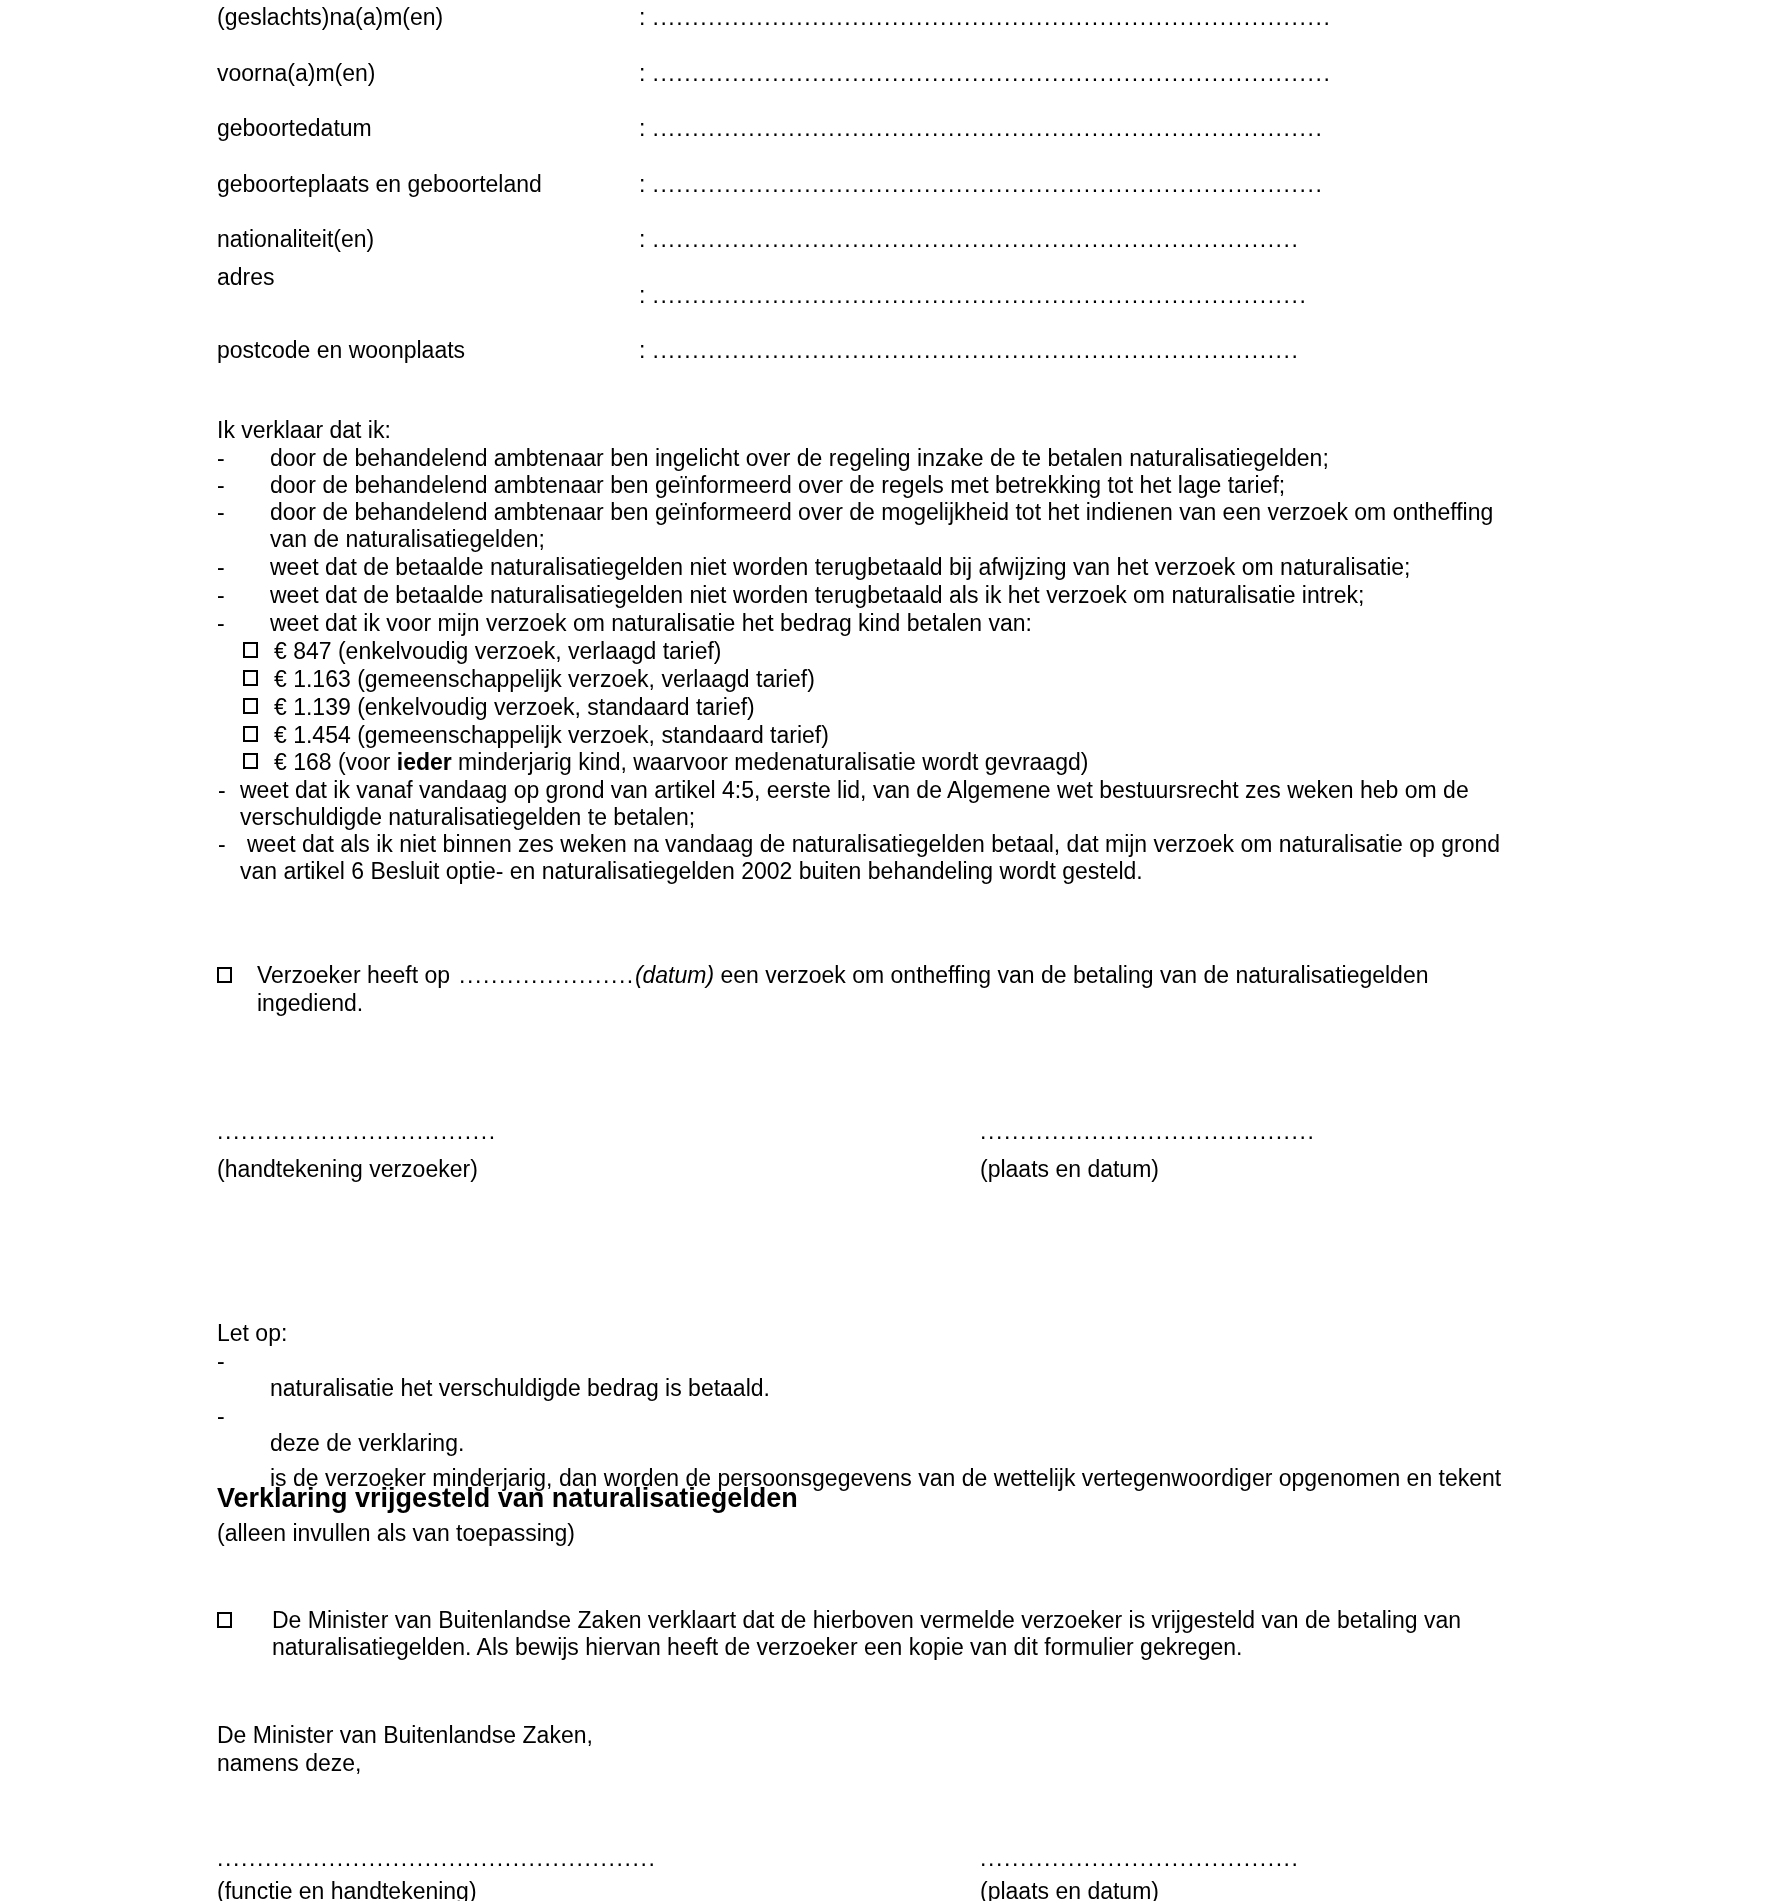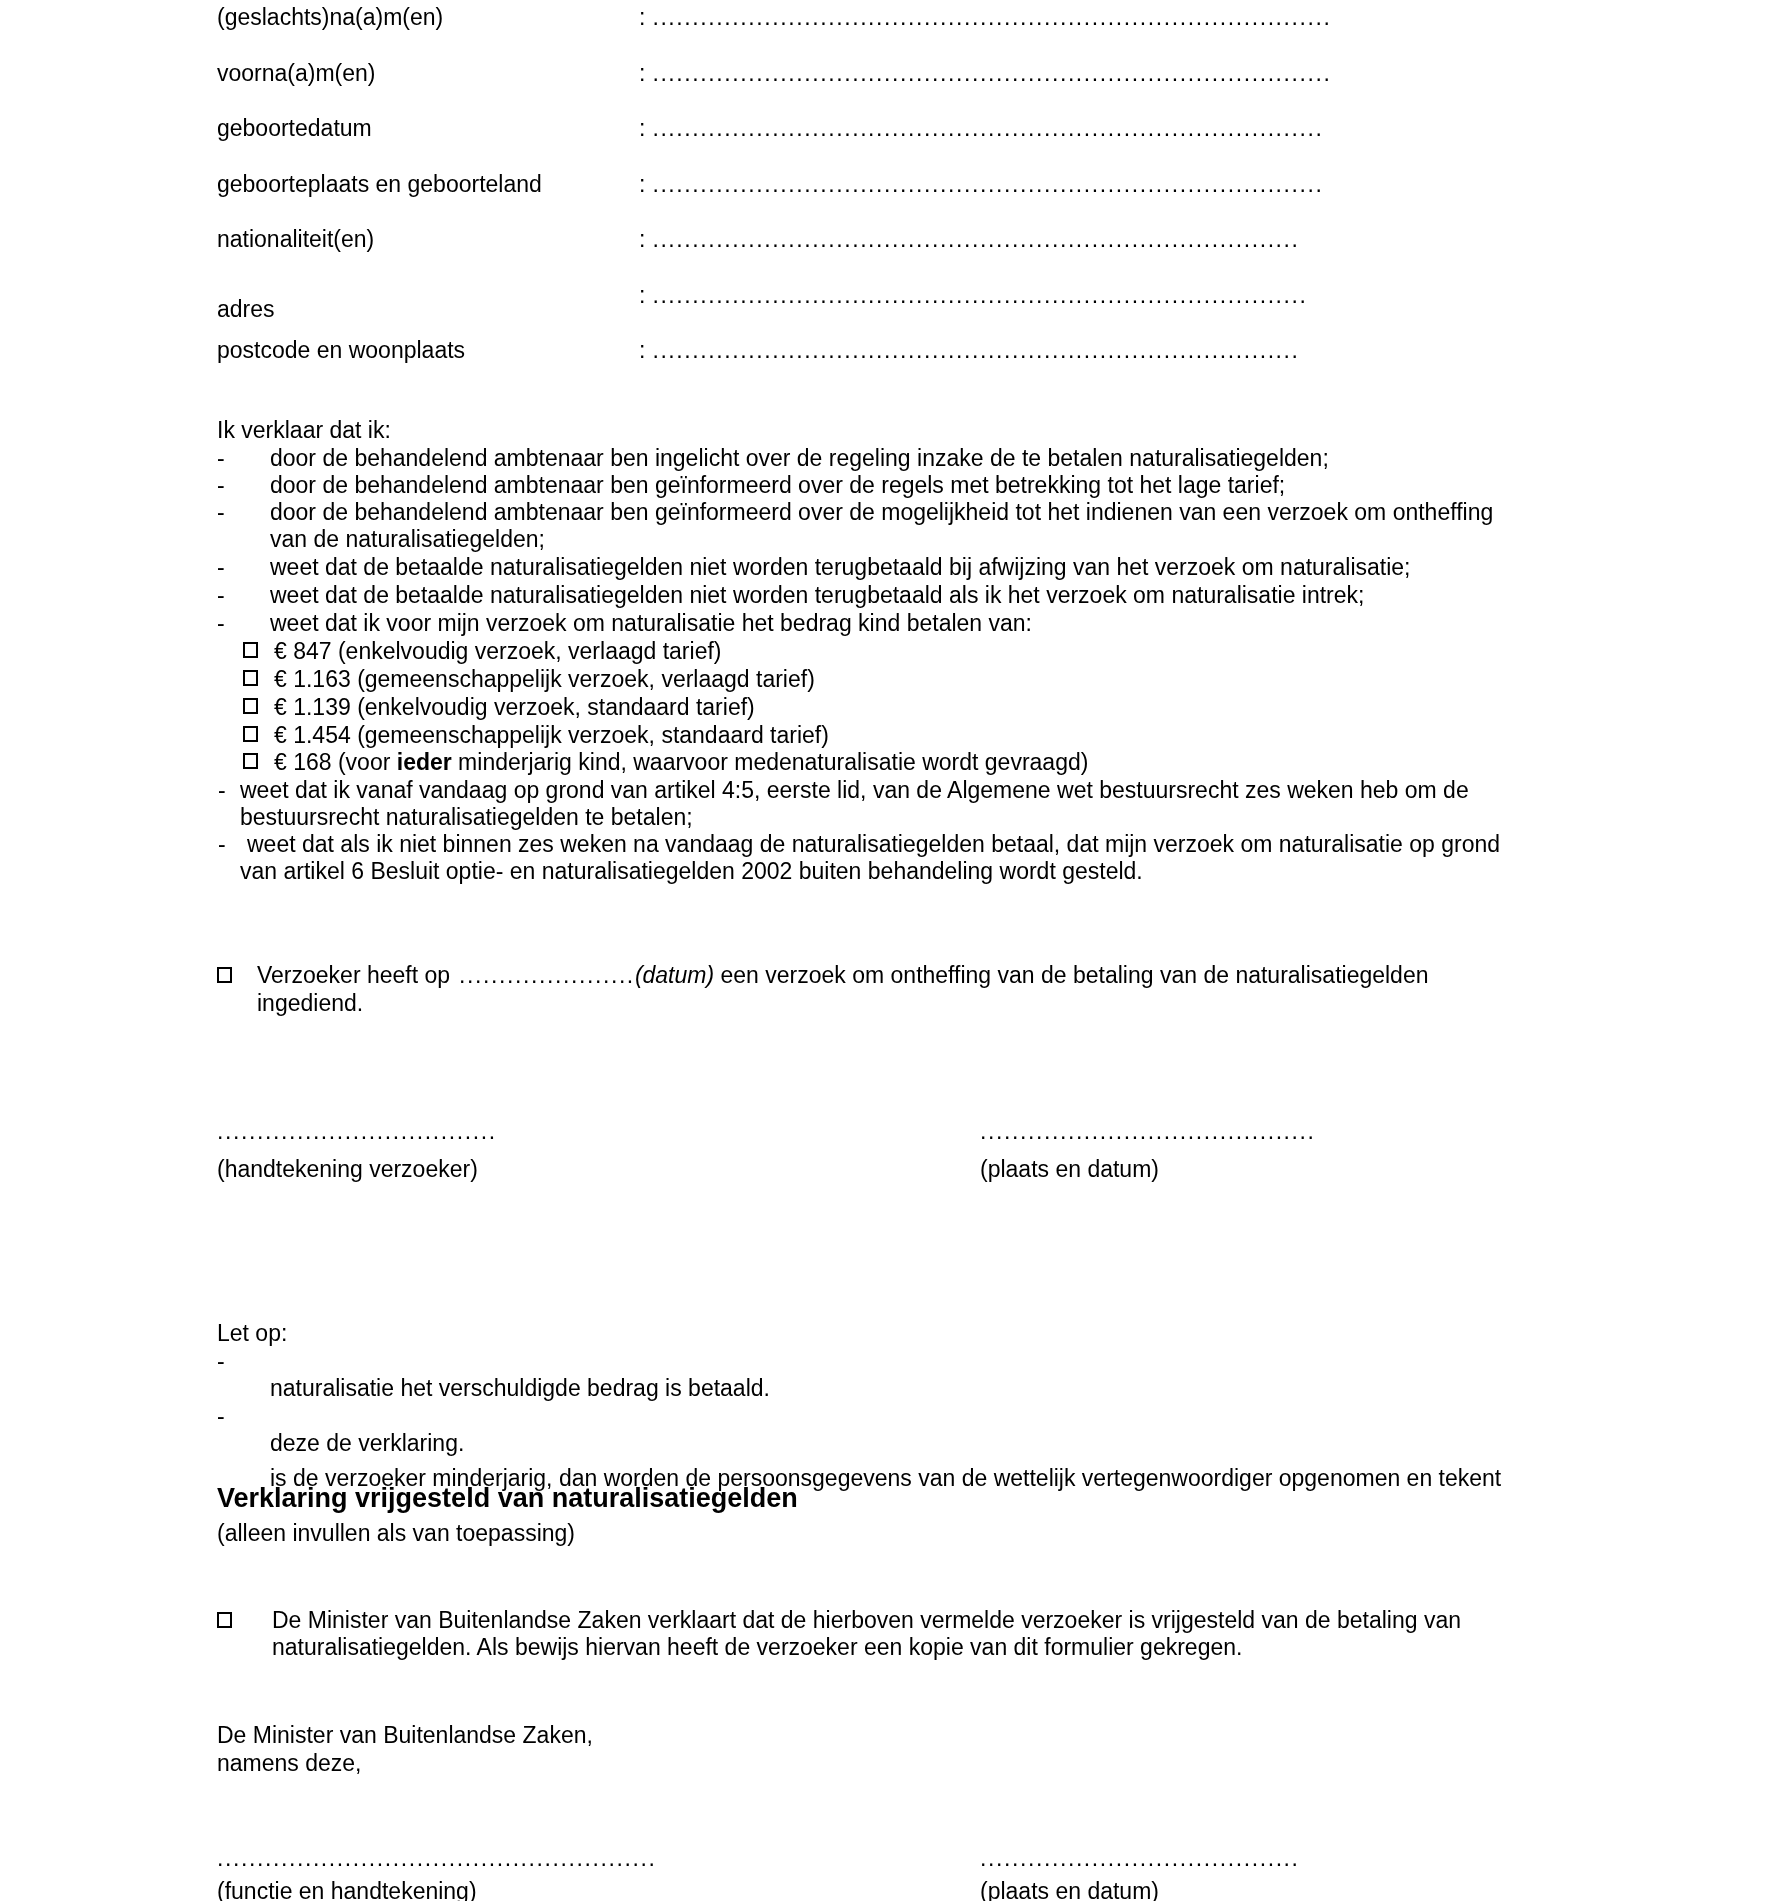--- a/index.html
+++ b/index.html
@@ -32,21 +32,21 @@
 
   <div class="abs" style="left:217px;top:115px">geboortedatum</div>
   <div class="abs" style="left:639px;top:115px"><span class="colon">:</span><span class="dots">....................................................................................</span></div>
 
   <div class="abs" style="left:217px;top:171px">geboorteplaats en geboorteland</div>
   <div class="abs" style="left:639px;top:171px"><span class="colon">:</span><span class="dots">....................................................................................</span></div>
 
   <div class="abs" style="left:217px;top:226px">nationaliteit(en)</div>
   <div class="abs" style="left:639px;top:226px"><span class="colon">:</span><span class="dots">.................................................................................</span></div>
 
-  <div class="abs" style="left:217px;top:296px">adres</div>
+  <div class="abs" style="left:217px;top:264px">adres</div>
   <div class="abs" style="left:639px;top:282px"><span class="colon">:</span><span class="dots">..................................................................................</span></div>
 
   <div class="abs" style="left:217px;top:337px">postcode en woonplaats</div>
   <div class="abs" style="left:639px;top:337px"><span class="colon">:</span><span class="dots">.................................................................................</span></div>
 
   <div class="abs" style="left:217px;top:417px">Ik verklaar dat ik:</div>
 
   <div class="abs" style="left:217px;top:445px">-</div>
   <div class="abs" style="left:270px;top:445px">door de behandelend ambtenaar ben ingelicht over de regeling inzake de te betalen naturalisatiegelden;</div>
 
@@ -76,21 +76,21 @@
   <div class="abs" style="left:274px;top:694px"><span>€ 1.139 (enkelvoudig verzoek, standaard tarief)</span><span class="b"></span><span></span></div>
 
   <div class="abs" style="left:243px;top:726px"><span class="cbx"></span></div>
   <div class="abs" style="left:274px;top:722px"><span>€ 1.454 (gemeenschappelijk verzoek, standaard tarief)</span><span class="b"></span><span></span></div>
 
   <div class="abs" style="left:243px;top:753px"><span class="cbx"></span></div>
   <div class="abs" style="left:274px;top:749px"><span>€ 168 (voor </span><span class="b">ieder</span><span> minderjarig kind, waarvoor medenaturalisatie wordt gevraagd)</span></div>
 
   <div class="abs" style="left:218px;top:777px">-</div>
   <div class="abs" style="left:240px;top:777px">weet dat ik vanaf vandaag op grond van artikel 4:5, eerste lid, van de Algemene wet bestuursrecht zes weken heb om de</div>
-  <div class="abs" style="left:240px;top:804px">bestuursrecht naturalisatiegelden te betalen;</div>
+  <div class="abs" style="left:240px;top:804px">verschuldigde naturalisatiegelden te betalen;</div>
 
   <div class="abs" style="left:218px;top:831px">-</div>
   <div class="abs" style="left:247px;top:831px">weet dat als ik niet binnen zes weken na vandaag de naturalisatiegelden betaal, dat mijn verzoek om naturalisatie op grond</div>
   <div class="abs" style="left:240px;top:858px">van artikel 6 Besluit optie- en naturalisatiegelden 2002 buiten behandeling wordt gesteld.</div>
 
   <div class="abs" style="left:217px;top:967px"><span class="cbx"></span></div>
   <div class="abs" style="left:257px;top:962px"><span>Verzoeker heeft op</span><span class="dots" style="margin-left:9px">......................</span><span class="i">(datum)</span><span> een verzoek om ontheffing van de betaling van de naturalisatiegelden</span></div>
   <div class="abs" style="left:257px;top:990px">ingediend.</div>
 
   <div class="abs dots" style="left:217px;top:1118px">...................................</div>

